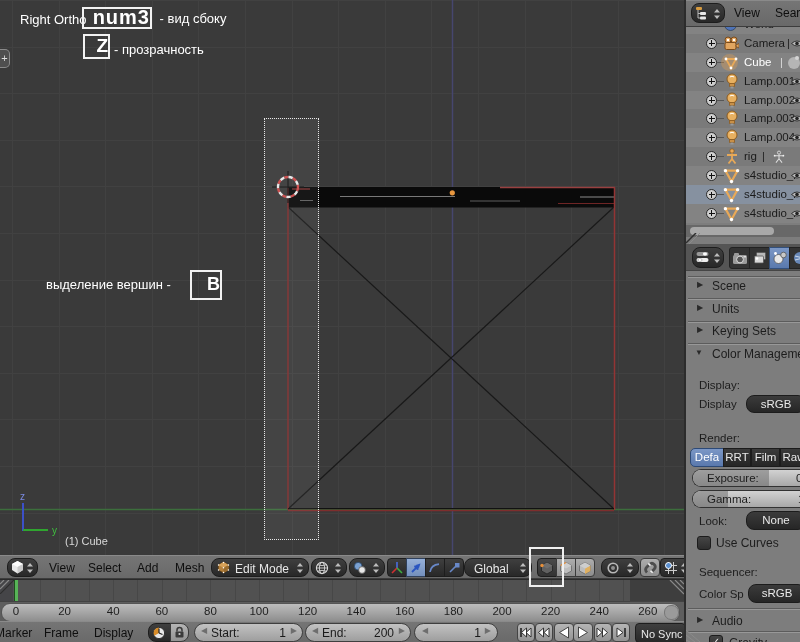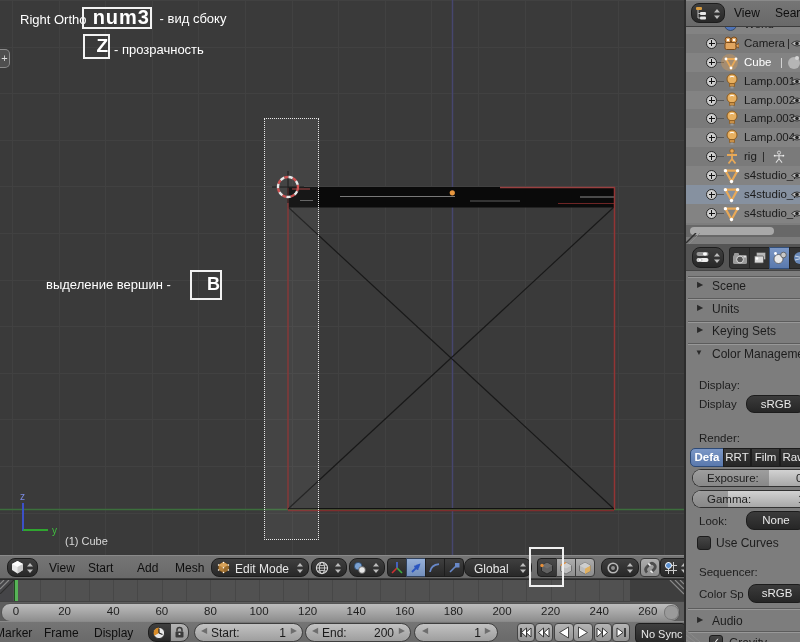--- a/index.html
+++ b/index.html
@@ -107,21 +107,21 @@
         <path d="M7.5 1 L13 4 L13 10 L7.5 13.5 L2 10 L2 4 Z" fill="#e8e8e8"></path>
         <path d="M7.5 1 L13 4 L7.5 7 L2 4 Z" fill="#fdfdfd"></path>
         <path d="M7.5 7 L13 4 L13 10 L7.5 13.5 Z" fill="#c9c9c9"></path>
       </svg>
       <svg class="abs" style="left:18px;top:3px" width="8" height="12" viewBox="0 0 8 12">
           <path d="M4 1 L7 4.6 H1 Z" fill="#bdbdbd"></path>
           <path d="M4 11 L7 7.4 H1 Z" fill="#bdbdbd"></path>
         </svg>
     </div>
     <div class="abs menu" style="left:49px;top:5px;">View</div>
-    <div class="abs menu" style="left:88px;top:5px;">Start</div>
+    <div class="abs menu" style="left:88px;top:5px;">Select</div>
     <div class="abs menu" style="left:137px;top:5px;">Add</div>
     <div class="abs menu" style="left:175px;top:5px;">Mesh</div>
 
     <div class="abs dbtn" style="left:211px;top:2px;width:96px;height:17px;">
       <svg class="abs" style="left:5px;top:2px" width="13" height="13" viewBox="0 0 14 14">
         <path d="M7 1.2 L12.6 4.2 L12.6 9.8 L7 12.8 L1.4 9.8 L1.4 4.2 Z" fill="#b5813c" stroke="#5a3a10" stroke-width="0.8"></path>
         <path d="M7 1.2 L12.6 4.2 L7 7.2 L1.4 4.2 Z" fill="#d8a258"></path>
         <path d="M7 7.2 L12.6 4.2 L12.6 9.8 L7 12.8 Z" fill="#9a6c2e"></path>
         <circle cx="1.7" cy="4.2" r="0.8" fill="#fff"></circle>
           <circle cx="12.3" cy="4.2" r="0.8" fill="#fff"></circle>
@@ -637,21 +637,21 @@
       <div class="abs ptext" style="left:11px;top:55px;color:#2a2a2a;font-size:8px;">▶</div>
       <div class="abs ptext" style="left:26px;top:54px;">Keying Sets</div>
       <div class="sep" style="top:73px;"></div>
       <div class="abs ptext" style="left:9px;top:78px;color:#2a2a2a;font-size:8px;">▼</div>
       <div class="abs ptext" style="left:26px;top:77px;">Color Managemer</div>
       <div class="abs plabel" style="left:13px;top:109px;">Display:</div>
       <div class="abs plabel" style="left:13px;top:128px;">Display</div>
       <div class="abs ddark" style="left:60px;top:125px;width:58px;height:16px;line-height:16px;">sRGB</div>
       <div class="abs plabel" style="left:13px;top:162px;">Render:</div>
 
-      <div class="abs" style="left:4px;top:178px;width:32px;height:17px;background:linear-gradient(#7b97c6,#5a79ad);border:1px solid #2d4a77;border-radius:5px 0 0 5px;color:#fff;font-size:11.5px;text-align:center;line-height:16px;font-weight:bold;">Defa</div>
+      <div class="abs" style="left:4px;top:178px;width:32px;height:17px;background:linear-gradient(#7b97c6,#5a79ad);border:1px solid #2d4a77;border-radius:5px 0 0 5px;color:#fff;font-size:11.5px;text-align:center;line-height:16px;">Defa</div>
       <div class="abs" style="left:37px;top:178px;width:26px;height:17px;background:linear-gradient(#3b3b3b,#262626);border:1px solid #1c1c1c;color:#e8e8e8;font-size:11.5px;text-align:center;line-height:16px;">RRT</div>
       <div class="abs" style="left:65px;top:178px;width:27px;height:17px;background:linear-gradient(#3b3b3b,#262626);border:1px solid #1c1c1c;color:#e8e8e8;font-size:11.5px;text-align:center;line-height:16px;">Film</div>
       <div class="abs" style="left:94px;top:178px;width:26px;height:17px;background:linear-gradient(#3b3b3b,#262626);border:1px solid #1c1c1c;color:#e8e8e8;font-size:11.5px;text-align:center;line-height:16px;">Raw</div>
 
       <div class="abs slider" style="left:6px;top:199px;width:114px;height:16px;overflow:hidden;border-radius:9px 0 0 9px;border-right:none;">
         <div class="abs" style="left:0;top:0;width:76px;height:16px;background:linear-gradient(#9e9e9e,#888);"></div>
         <span class="abs" style="left:14px;top:1.5px;">Exposure:</span>
         <span class="abs" style="left:103px;top:1.5px;">0</span>
       </div>
 

